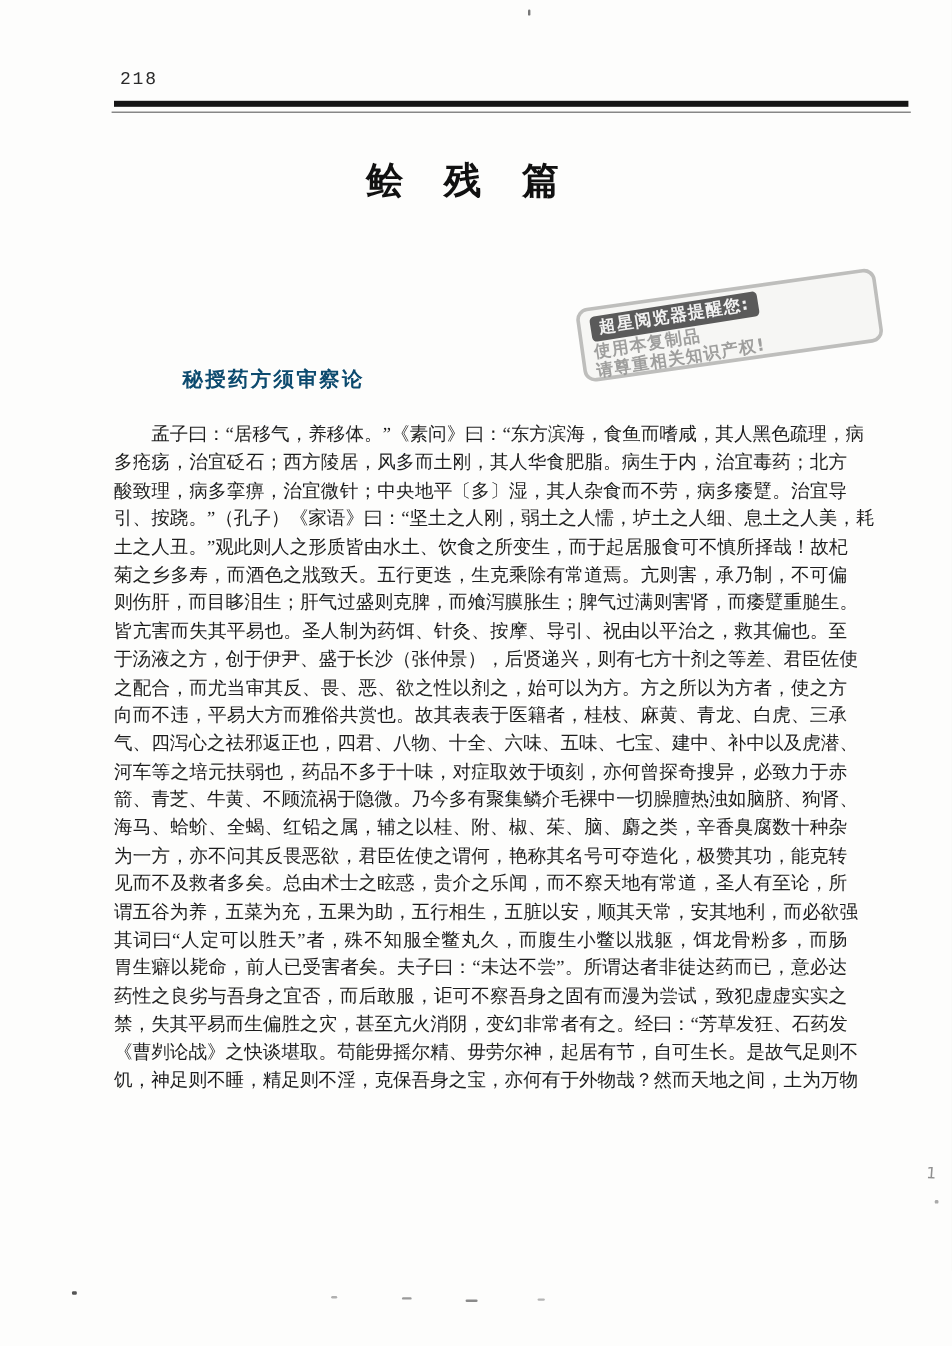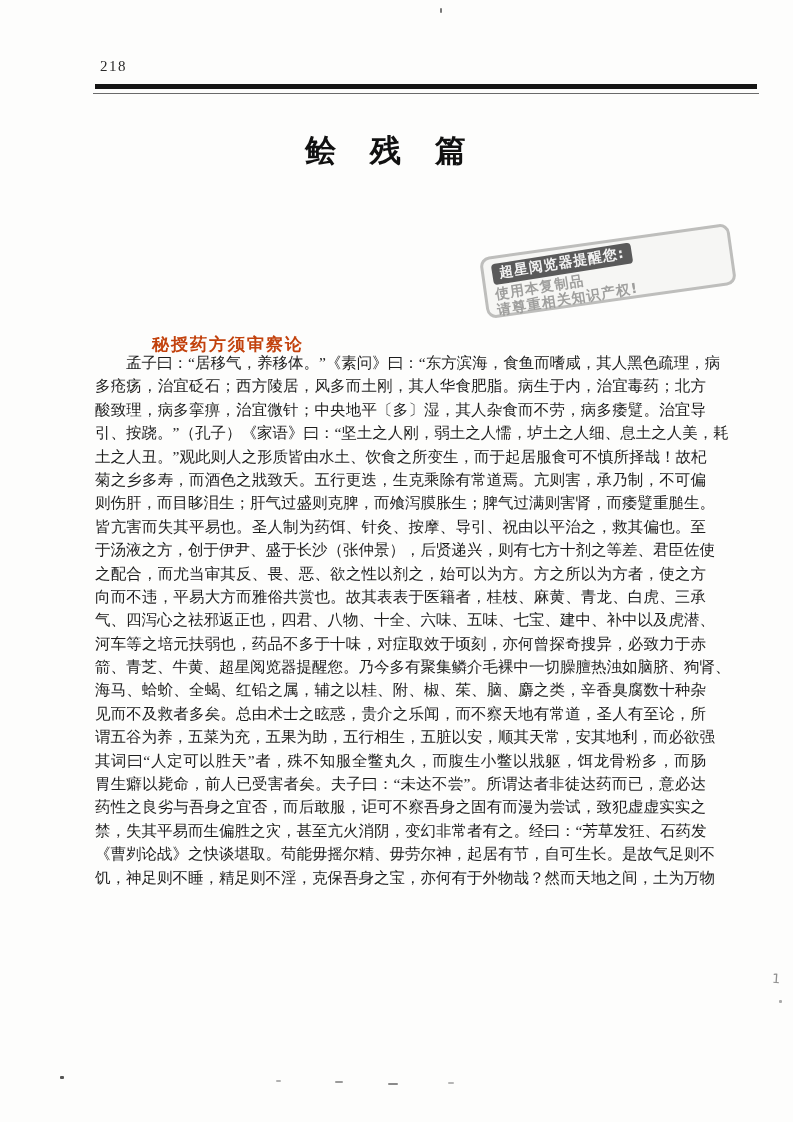--- a/index.html
+++ b/index.html
@@ -11,21 +11,21 @@
   .page {
     position: relative;
     width: 793px; height: 1122px;
     background: #fdfdfc;
     overflow: hidden;
     color: #1c1c1c;
   }
   .page-number {
     position: absolute; left: 100px; top: 58px;
     font-size: 15px; letter-spacing: 1.5px; color: #2a2a2a;
-    font-family: Liberation Serif, serif;
+    font-family: Liberation Mono, monospace;
   }
   .rule-thick {
     position: absolute; left: 95px; top: 84px;
     width: 662px; height: 5px; background: #151515;
     box-shadow: 20px 0 0 -1px rgba(0,0,0,0.0);
   }
   .rule-thin {
     position: absolute; left: 93px; top: 93px;
     width: 666px; height: 1px; background: #6a6a6a;
   }
@@ -60,23 +60,22 @@
   }
   .stamp-line {
     color: #979795; font-weight: bold; font-size: 14px;
     line-height: 16px; letter-spacing: 1px;
     transform: rotate(-1deg);
   }
   
   .section-heading {
     position: absolute; left: 152px; top: 305px;
     font-family: Liberation Mono, monospace;
-    font-weight: bold; font-size: 17px; color: #c2410c;
+    font-weight: bold; font-size: 17px; color: #0c4a6e;
     letter-spacing: 2px;
-    margin-top: 28px;
   }
   
   .body-text {
     position: absolute; left: 95px; top: 351px;
     width: 611px;
     font-size: 15.5px; color: #1d1d1d;
   }
   .body-text .body-line {
     height: 23.4px; line-height: 23.4px;
     text-align: justify; text-align-last: justify;
@@ -128,22 +127,23 @@
       <div class="body-line">引、按跷。”（孔子）《家语》曰：“坚土之人刚，弱土之人懦，垆土之人细、息土之人美，耗</div>
       <div class="body-line">土之人丑。”观此则人之形质皆由水土、饮食之所变生，而于起居服食可不慎所择哉！故杞</div>
       <div class="body-line">菊之乡多寿，而酒色之戕致夭。五行更迭，生克乘除有常道焉。亢则害，承乃制，不可偏</div>
       <div class="body-line">则伤肝，而目眵泪生；肝气过盛则克脾，而飧泻膜胀生；脾气过满则害肾，而痿躄重膇生。</div>
       <div class="body-line">皆亢害而失其平易也。圣人制为药饵、针灸、按摩、导引、祝由以平治之，救其偏也。至</div>
       <div class="body-line">于汤液之方，创于伊尹、盛于长沙（张仲景），后贤递兴，则有七方十剂之等差、君臣佐使</div>
       <div class="body-line">之配合，而尤当审其反、畏、恶、欲之性以剂之，始可以为方。方之所以为方者，使之方</div>
       <div class="body-line">向而不违，平易大方而雅俗共赏也。故其表表于医籍者，桂枝、麻黄、青龙、白虎、三承</div>
       <div class="body-line">气、四泻心之祛邪返正也，四君、八物、十全、六味、五味、七宝、建中、补中以及虎潜、</div>
       <div class="body-line">河车等之培元扶弱也，药品不多于十味，对症取效于顷刻，亦何曾探奇搜异，必致力于赤</div>
-      <div class="body-line">箭、青芝、牛黄、超星阅览器提醒您。乃今多有聚集鳞介毛裸中一切臊膻热浊如脑脐、狗肾、</div>
+      <div class="body-line">箭、青芝、牛黄、不顾流祸于隐微。乃今多有聚集鳞介毛裸中一切臊膻热浊如脑脐、狗肾、</div>
       <div class="body-line">海马、蛤蚧、全蝎、红铅之属，辅之以桂、附、椒、茱、脑、麝之类，辛香臭腐数十种杂</div>
+      <div class="body-line">为一方，亦不问其反畏恶欲，君臣佐使之谓何，艳称其名号可夺造化，极赞其功，能克转</div>
       <div class="body-line">见而不及救者多矣。总由术士之眩惑，贵介之乐闻，而不察天地有常道，圣人有至论，所</div>
       <div class="body-line">谓五谷为养，五菜为充，五果为助，五行相生，五脏以安，顺其天常，安其地利，而必欲强</div>
       <div class="body-line">其词曰“人定可以胜天”者，殊不知服全鳖丸久，而腹生小鳖以戕躯，饵龙骨粉多，而肠</div>
       <div class="body-line">胃生癖以毙命，前人已受害者矣。夫子曰：“未达不尝”。所谓达者非徒达药而已，意必达</div>
       <div class="body-line">药性之良劣与吾身之宜否，而后敢服，讵可不察吾身之固有而漫为尝试，致犯虚虚实实之</div>
       <div class="body-line">禁，失其平易而生偏胜之灾，甚至亢火消阴，变幻非常者有之。经曰：“芳草发狂、石药发</div>
       <div class="body-line">《曹刿论战》之快谈堪取。苟能毋摇尔精、毋劳尔神，起居有节，自可生长。是故气足则不</div>
       <div class="body-line">饥，神足则不睡，精足则不淫，克保吾身之宝，亦何有于外物哉？然而天地之间，土为万物</div>
     </div>
 

